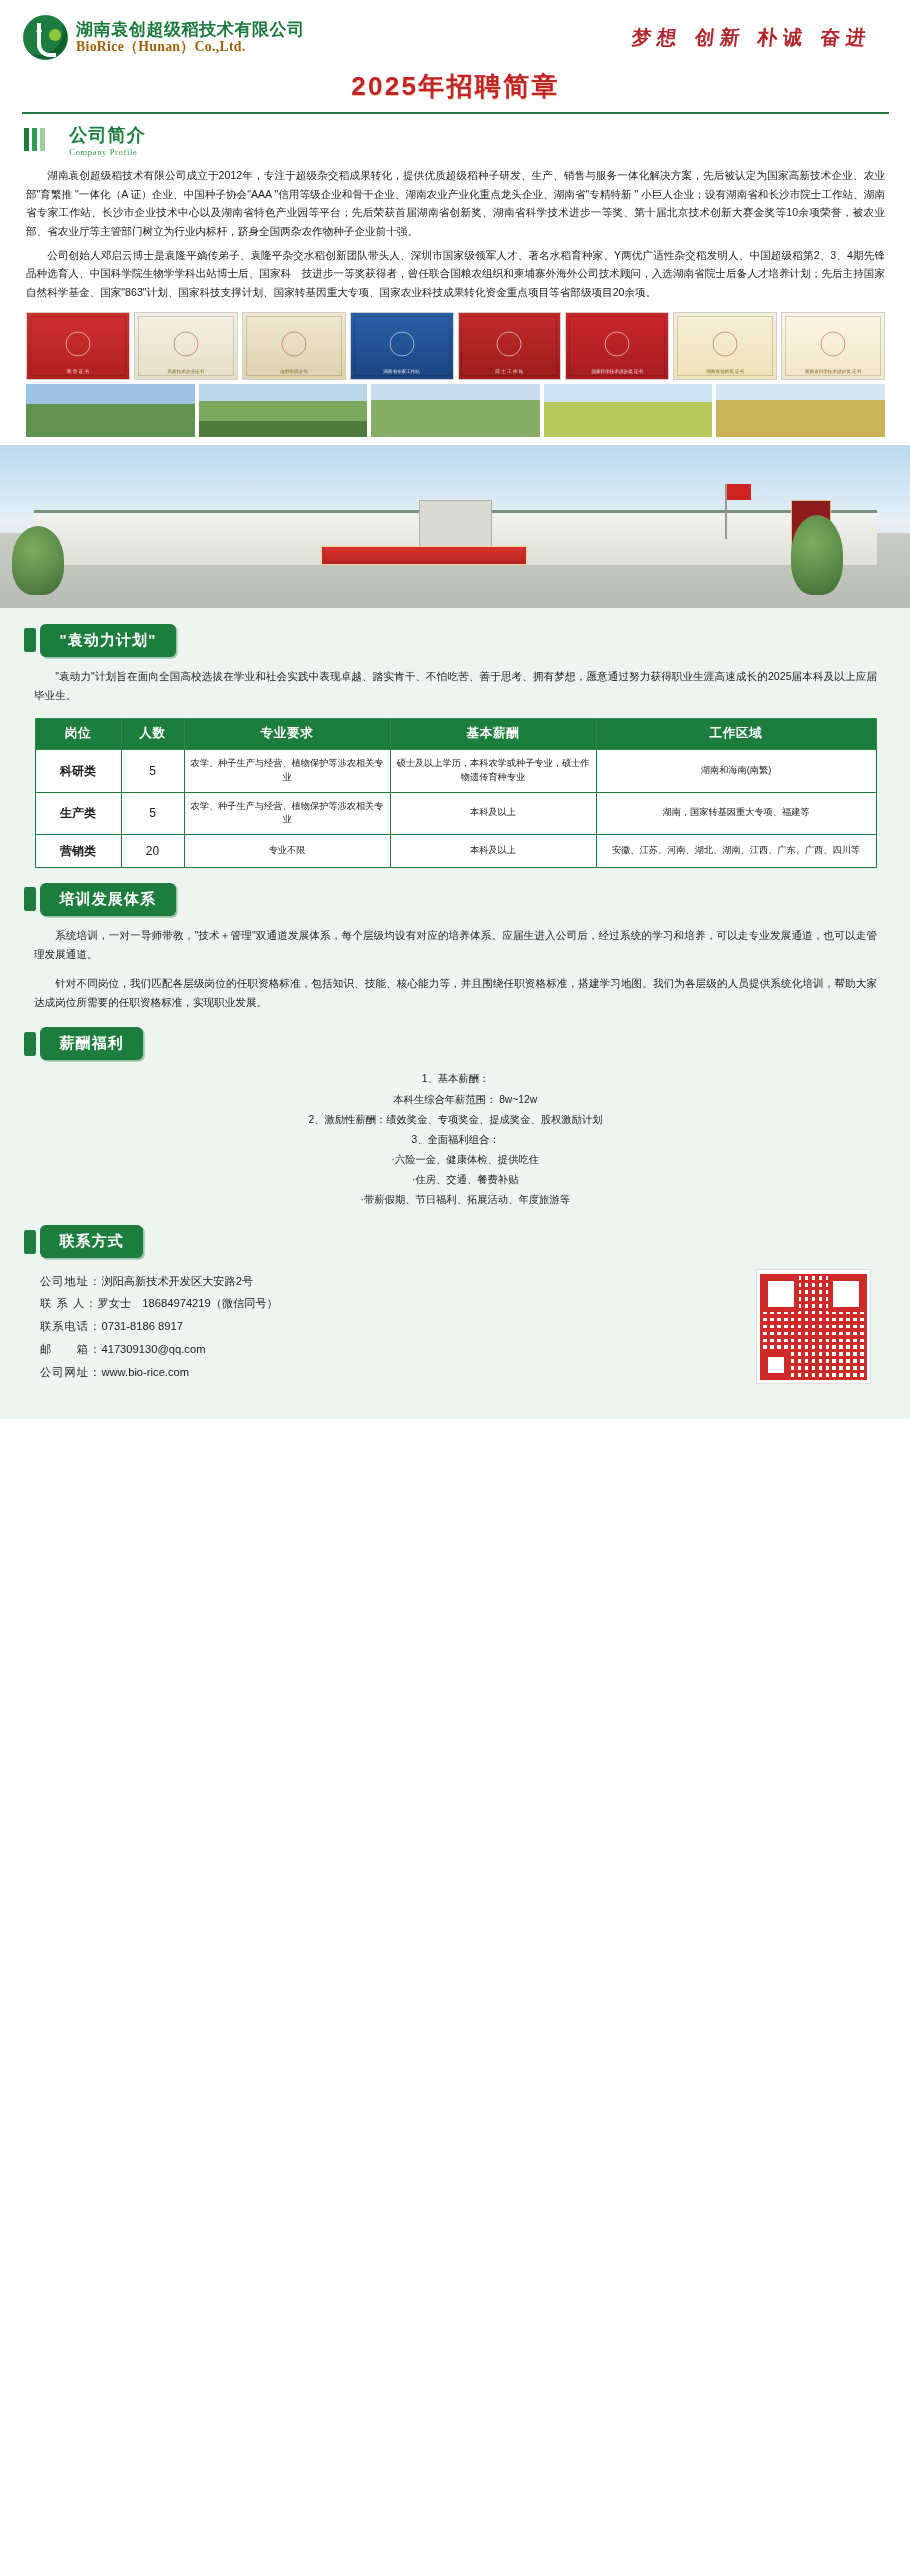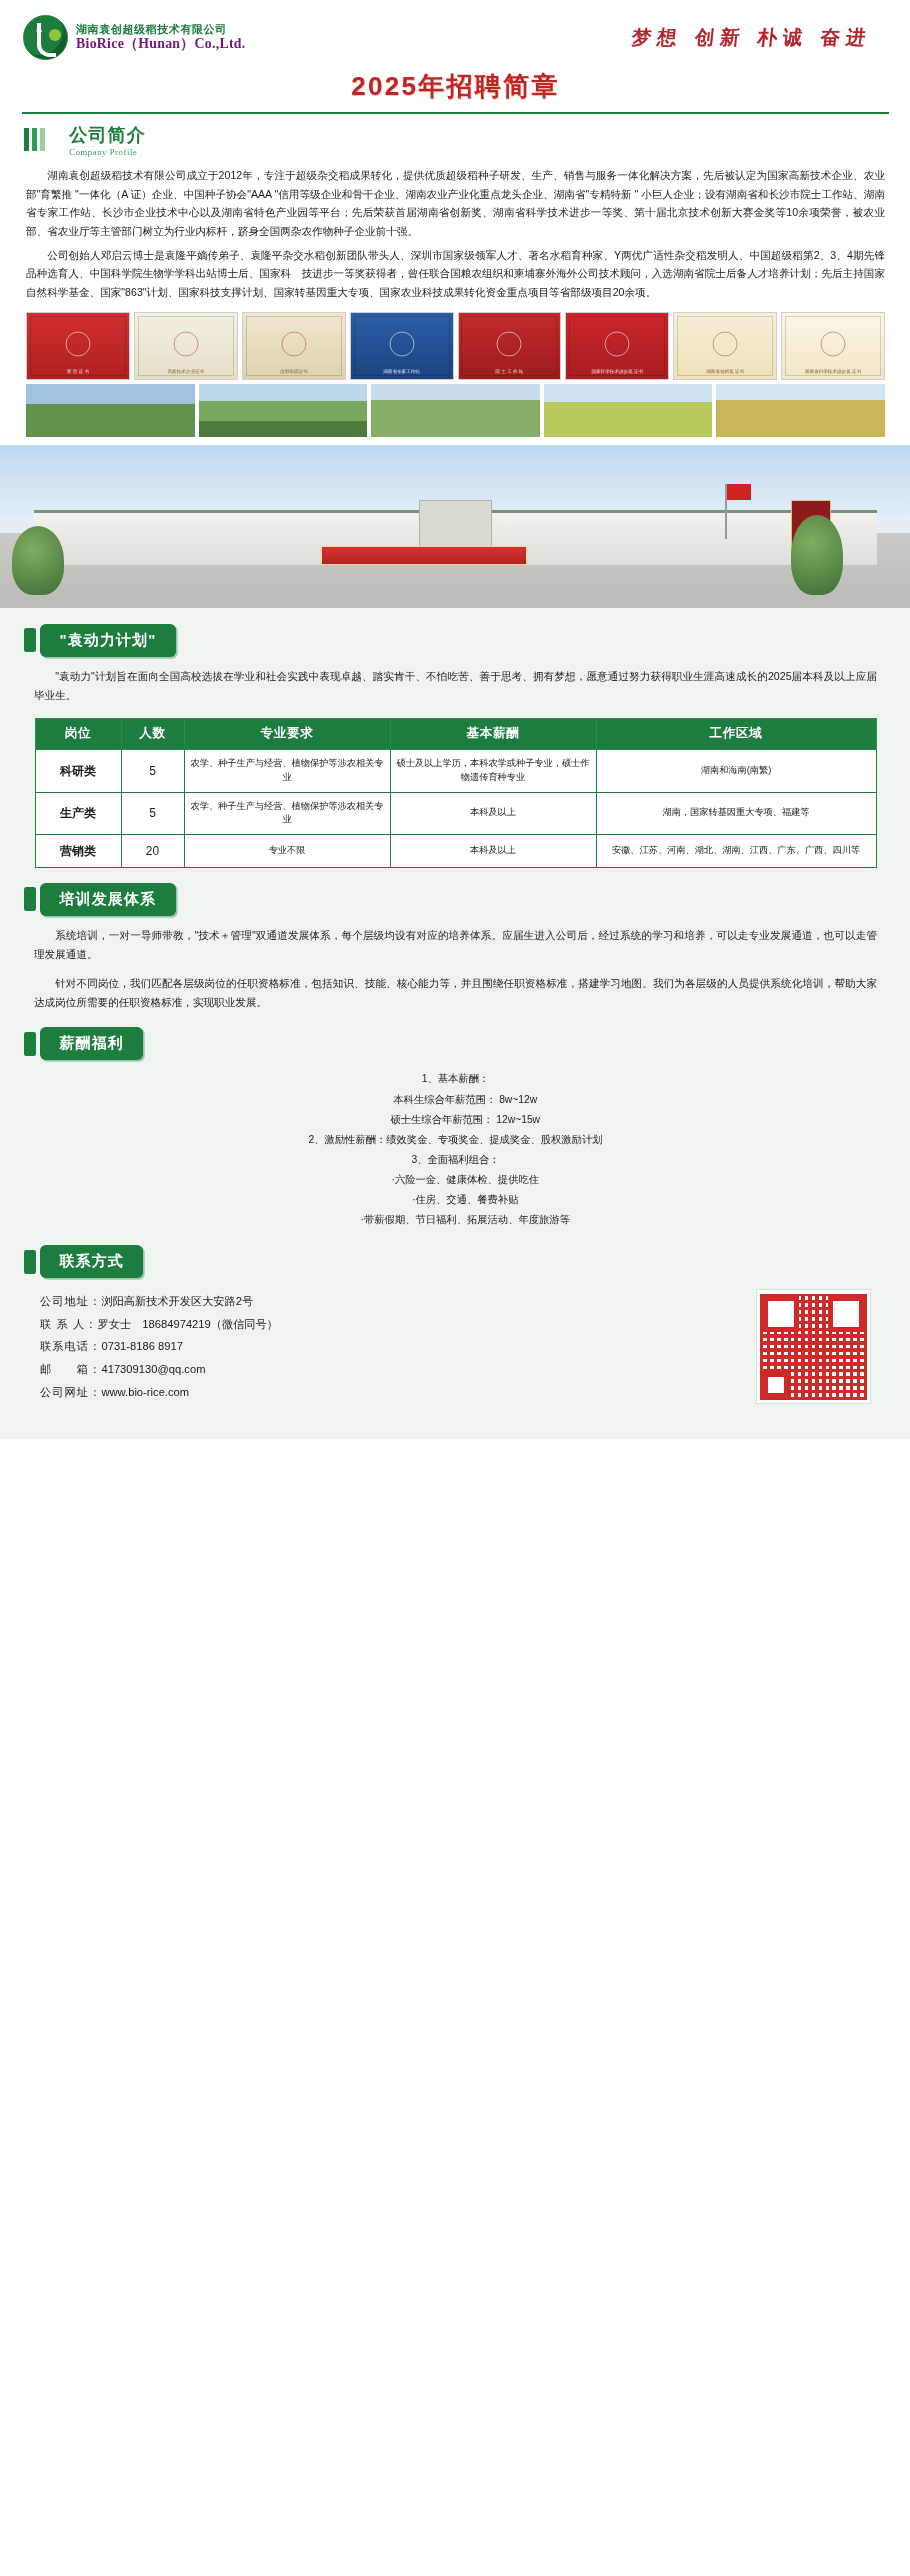--- a/index.html
+++ b/index.html
@@ -26,22 +26,22 @@
   }
   .logo-mark:after{
     content:""; position:absolute; left:12.6px; top:6.9px; width:15px; height:30px;
     border-left:4px solid #fff; border-bottom:4px solid #fff; border-radius:0 0 0 12.6px;
   }
   .logo-mark:before{
     content:""; position:absolute; right:5.7px; top:12.6px; width:12.6px; height:12.6px;
     border-radius:50%; background:#8dc63f;
   }
   .logo-text { line-height:1.15; }
-  .logo-cn { font-size:11px; color:#1a7a3c; font-weight:bold; letter-spacing:0.6px; }
-  .logo-en { font-size:13.8px; color:#701a75; font-weight:bold; font-family:"Liberation Serif",serif; letter-spacing:0.3px; }
+  .logo-cn { font-size:17px; color:#1a7a3c; font-weight:bold; letter-spacing:0.6px; }
+  .logo-en { font-size:13.8px; color:#a16207; font-weight:bold; font-family:"Liberation Serif",serif; letter-spacing:0.3px; }
   .slogan {
     font-size:19.5px; color:#b3262b; font-weight:bold; letter-spacing:5.7px;
     font-family:"DejaVu Sans",sans-serif; margin-left:auto; padding-right:17px;
     transform:skewX(-6deg);
   }
 
   
   .main-title {
     text-align:center; font-size:26px; font-weight:bold; color:#c0232a;
     letter-spacing:2.3px; padding:3.4px 0 8px 0;
@@ -316,21 +316,20 @@
     <p class="sec-para">针对不同岗位，我们匹配各层级岗位的任职资格标准，包括知识、技能、核心能力等，并且围绕任职资格标准，搭建学习地图。我们为各层级的人员提供系统化培训，帮助大家达成岗位所需要的任职资格标准，实现职业发展。</p>
 
     <div class="spacer"></div>
 
     <div class="pill-wrap">
       <div class="pill">薪酬福利</div>
     </div>
     <div class="sal-list">
       <div>1、基本薪酬：</div>
       <div class="lvl2">本科生综合年薪范围： 8w~12w</div>
-      <div class="lvl2">硕士生综合年薪范围： 12w~15w</div>
       <div>2、激励性薪酬：绩效奖金、专项奖金、提成奖金、股权激励计划</div>
       <div>3、全面福利组合：</div>
       <div class="lvl3">·六险一金、健康体检、提供吃住</div>
       <div class="lvl3">·住房、交通、餐费补贴</div>
       <div class="lvl3">·带薪假期、节日福利、拓展活动、年度旅游等</div>
     </div>
 
     <div class="spacer"></div>
 
     <div class="pill-wrap">

